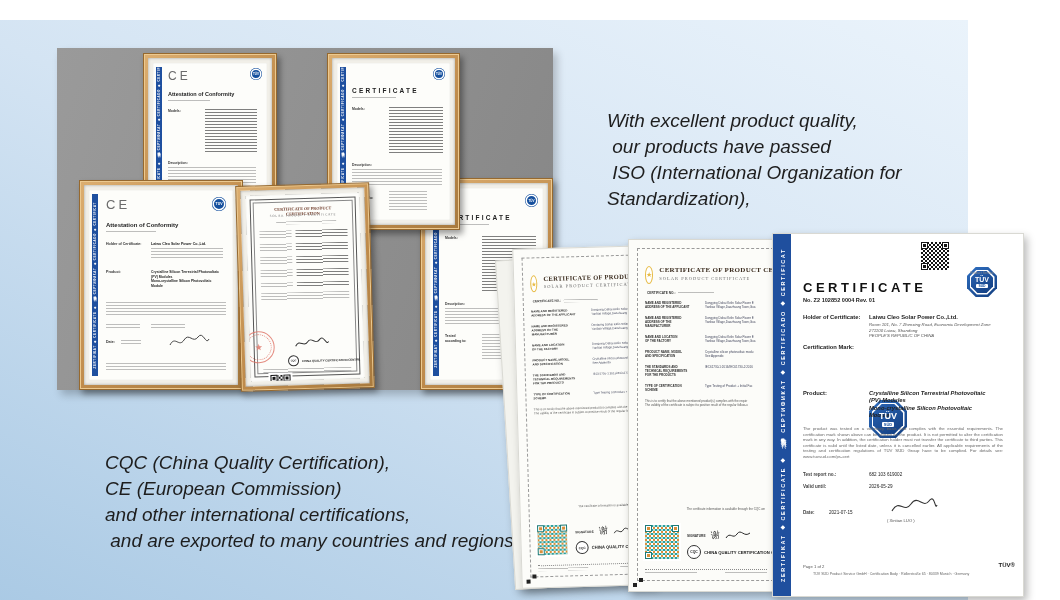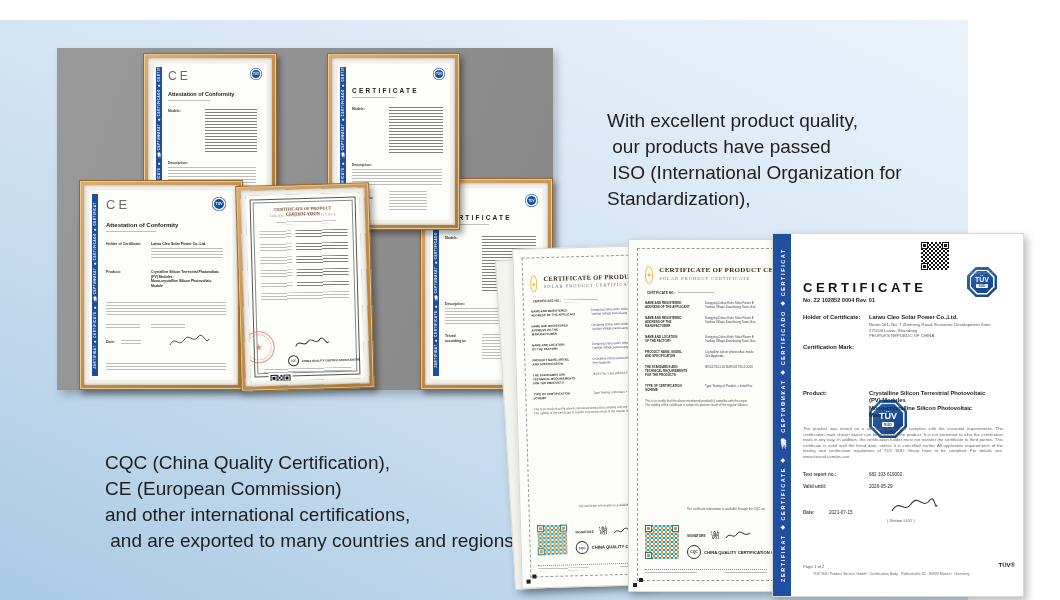--- a/index.html
+++ b/index.html
@@ -1,20 +1,20 @@
 <!DOCTYPE html>
 <html><head>
 <meta charset="utf-8">
 <style>
   html,body{margin:0;padding:0;}
   body{width:1060px;height:600px;overflow:hidden;font-family:"Liberation Sans",sans-serif;}
   #stage{position:relative;width:968px;height:600px;
     background:linear-gradient(205deg,#eaf3fb 0%,#d4e4f3 45%,#a9c9e4 100%);margin-top:20px;}
   .abs{position:absolute;}
-  .pre{white-space:pre-wrap;}
+  .pre{white-space:pre-wrap;font-style:italic;}
   
   #panel{position:absolute;left:57px;top:28px;width:496px;height:342px;
     background:linear-gradient(110deg,#9a9a9a,#868686);box-shadow:4px 5px 8px rgba(0,0,0,.22);}
   
   .frame{position:absolute;box-sizing:border-box;padding:4px;
     background:linear-gradient(135deg,#dcae70,#c08c4c 55%,#a87a3e);
     border:1px solid #96692f;box-shadow:inset 0 0 0 1px #ecc98f,3px 4px 6px rgba(0,0,0,.38);}
   .matte{box-sizing:border-box;width:100%;height:100%;background:#f1efe8;padding:5px;
     box-shadow:inset 0 0 3px rgba(0,0,0,.35);}
   .paper{box-sizing:border-box;position:relative;width:100%;height:100%;background:#fdfdfa;

